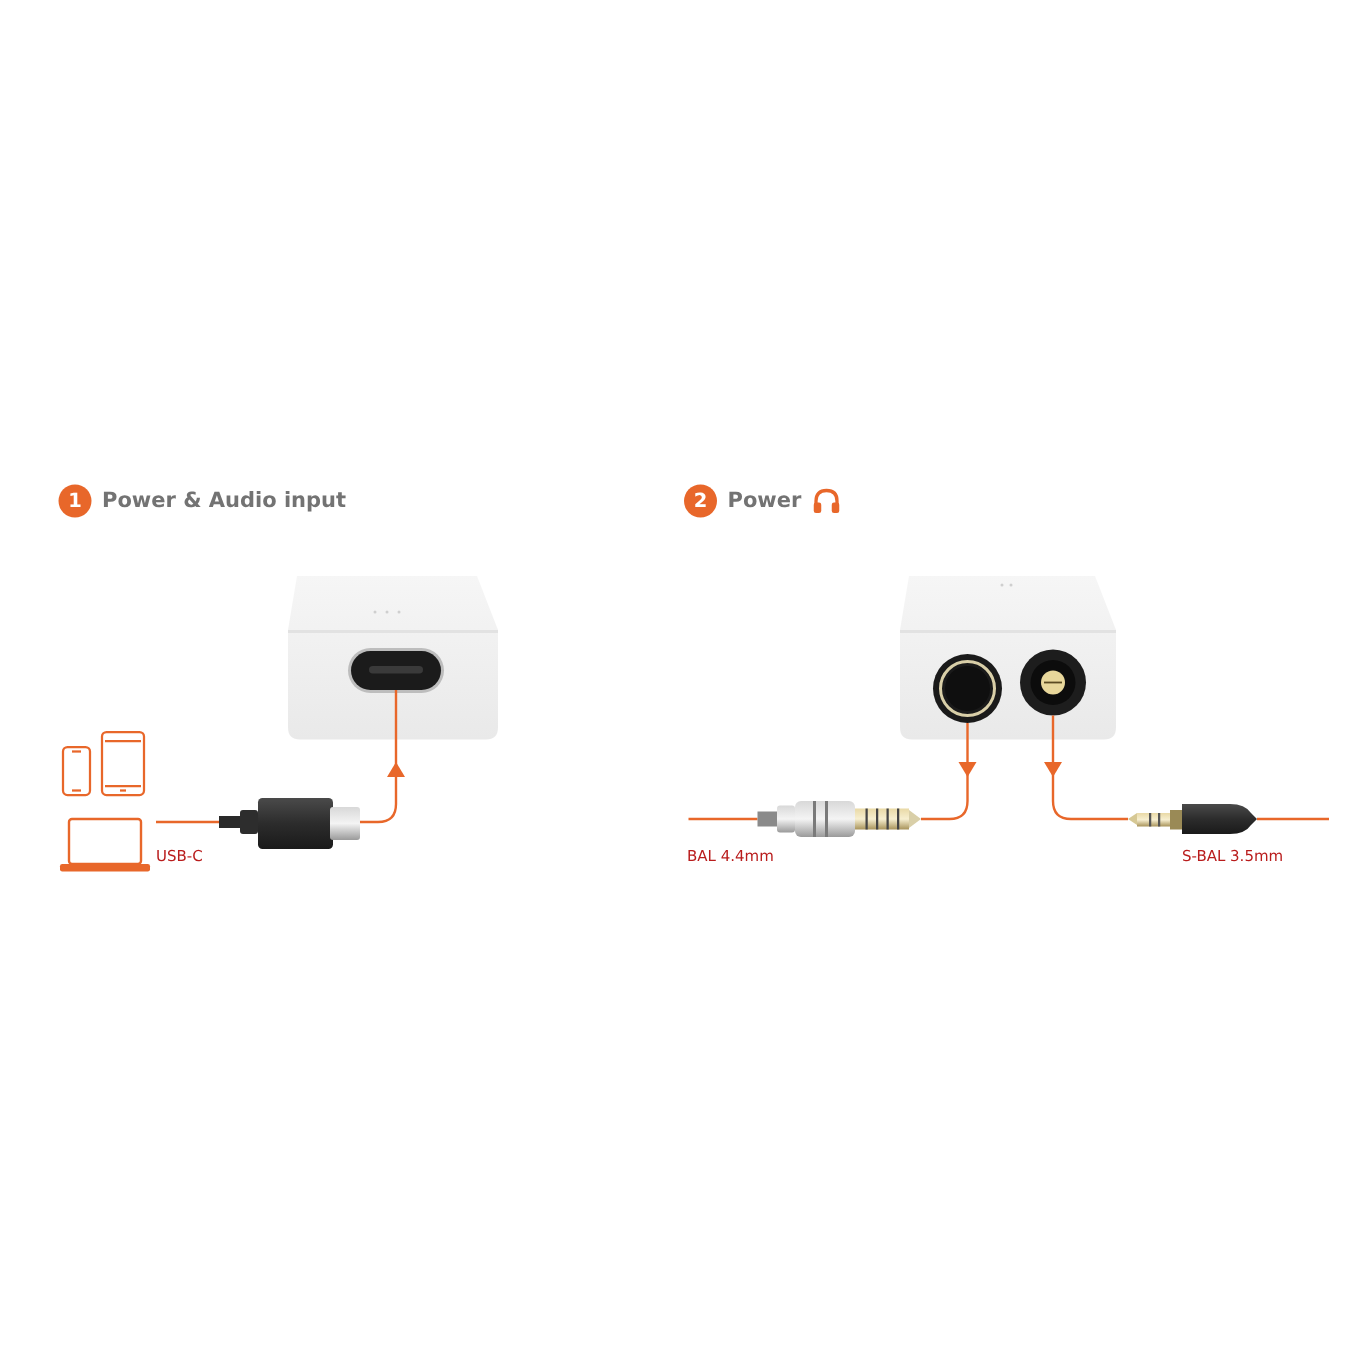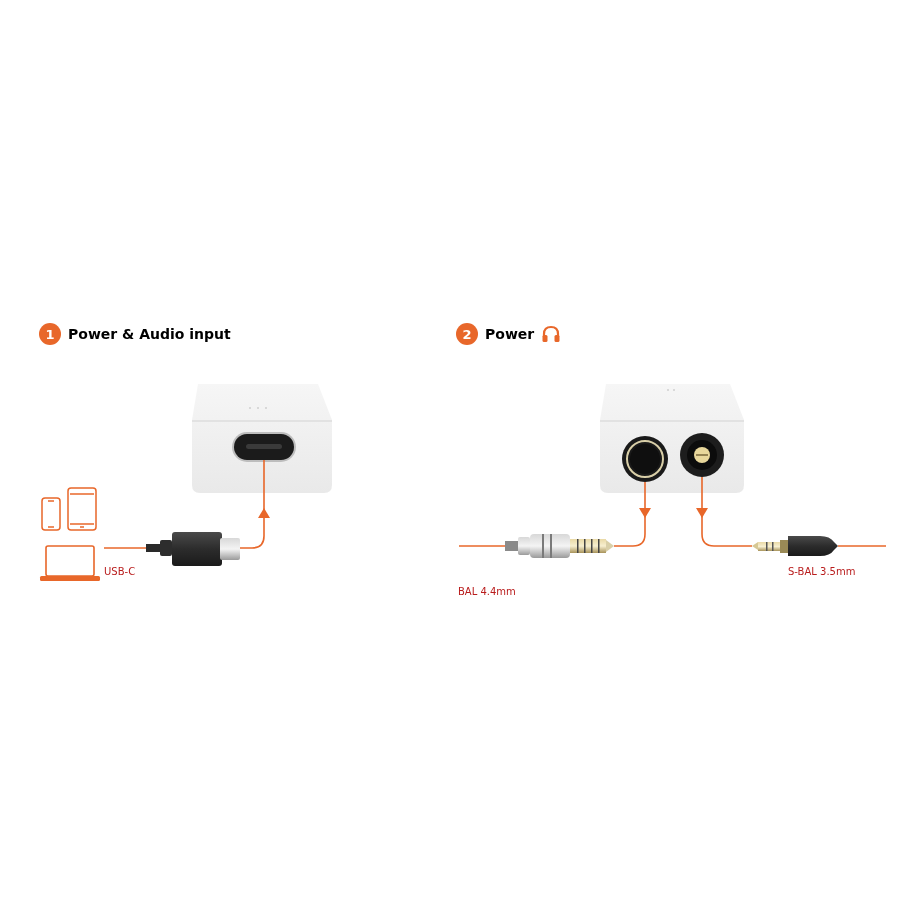--- a/index.html
+++ b/index.html
@@ -1,19 +1,19 @@
 <!DOCTYPE html>
 <html><head>
   <meta charset="utf-8">
   <style>
     html, body { margin: 0; padding: 0; background: #ffffff; }
     body { width: 900px; height: 900px; position: relative; overflow: hidden; font-family: "DejaVu Sans", sans-serif; }
     .heading { position: absolute; display: flex; align-items: center; gap: 7px; }
     .step-badge { width: 22px; height: 22px; border-radius: 50%; background: #e8672a; color: #fff; font-weight: bold; font-size: 13px; display: flex; align-items: center; justify-content: center; }
-    .heading-label { color: #000000; font-weight: bold; font-size: 14px; }
+    .heading-label { color: #737373; font-weight: bold; font-size: 14px; }
     .cap { position: absolute; color: #b91c1c; font-size: 10px; }
     svg.diagram { position: absolute; left: 0; top: 0; }
   </style>
 </head>
 <body>
 
 <svg class="diagram" width="900" height="900" viewBox="0 0 900 900">
   <defs>
     <linearGradient id="bodyGrad" x1="0" y1="0" x2="0" y2="1">
       <stop offset="0" stop-color="#f6f6f6"></stop>
@@ -138,14 +138,14 @@
   <span class="step-badge">2</span>
   <span class="heading-label">Power</span>
   <svg width="20" height="18" viewBox="0 0 20 18">
     <path d="M3 12 L3 9 Q3 2 10 2 Q17 2 17 9 L17 12" fill="none" stroke="#e8672a" stroke-width="2.2"></path>
     <rect x="1.5" y="10" width="5" height="7" rx="1.5" fill="#e8672a"></rect>
     <rect x="13.5" y="10" width="5" height="7" rx="1.5" fill="#e8672a"></rect>
   </svg>
 </div>
 
 <div class="cap" style="left:104px; top:566px;">USB-C</div>
-<div class="cap" style="left:458px; top:586px;">BAL 4.4mm</div>
+<div class="cap" style="left:458px; top:566px;">BAL 4.4mm</div>
 <div class="cap" style="left:788px; top:566px;">S-BAL 3.5mm</div>
 
 </body></html>

